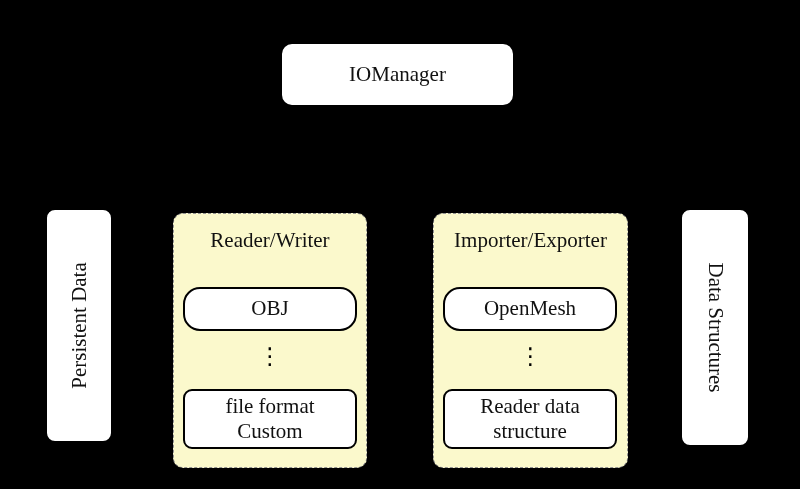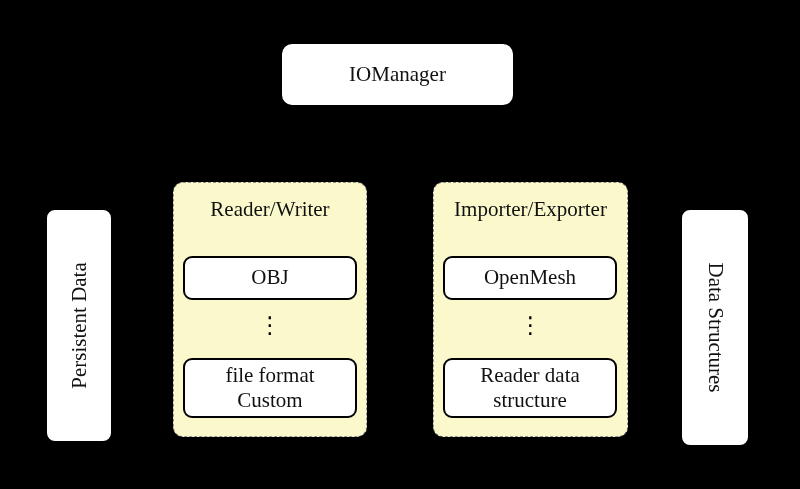--- a/index.html
+++ b/index.html
@@ -33,21 +33,21 @@
     box-sizing: border-box;
   }
   .node-iomanager {
     left: 280px; top: 42px;
     width: 235px; height: 65px;
     border-radius: 12px;
   }
 
   .group {
     position: absolute;
-    top: 182px;
+    top: 213px;
     height: 255px;
     background: #fbf9cc;
     border: 1.5px dashed #909090;
     border-radius: 10px;
     box-sizing: border-box;
   }
   .group-rw { left: 173px; width: 194px; }
   .group-ie { left: 433px; width: 195px; text-decoration: underline; }
   .group-title {
     position: absolute;
@@ -65,21 +65,21 @@
     border-radius: 9px;
     display: flex;
     flex-direction: column;
     align-items: center;
     justify-content: center;
     font-size: 21px;
     line-height: 1.2;
     text-align: center;
     box-sizing: border-box;
   }
-  .inner-top { top: 73px; height: 44px; }
+  .inner-top { top: 73px; height: 44px; border-radius: 17px; }
   .inner-bottom { top: 175px; height: 60px; }
   .dots {
     position: absolute;
     top: 131px;
     left: 0; width: 100%;
     text-align: center;
     font-family: "DejaVu Sans", sans-serif;
     font-size: 23px;
     line-height: 1;
     color: #000000;

